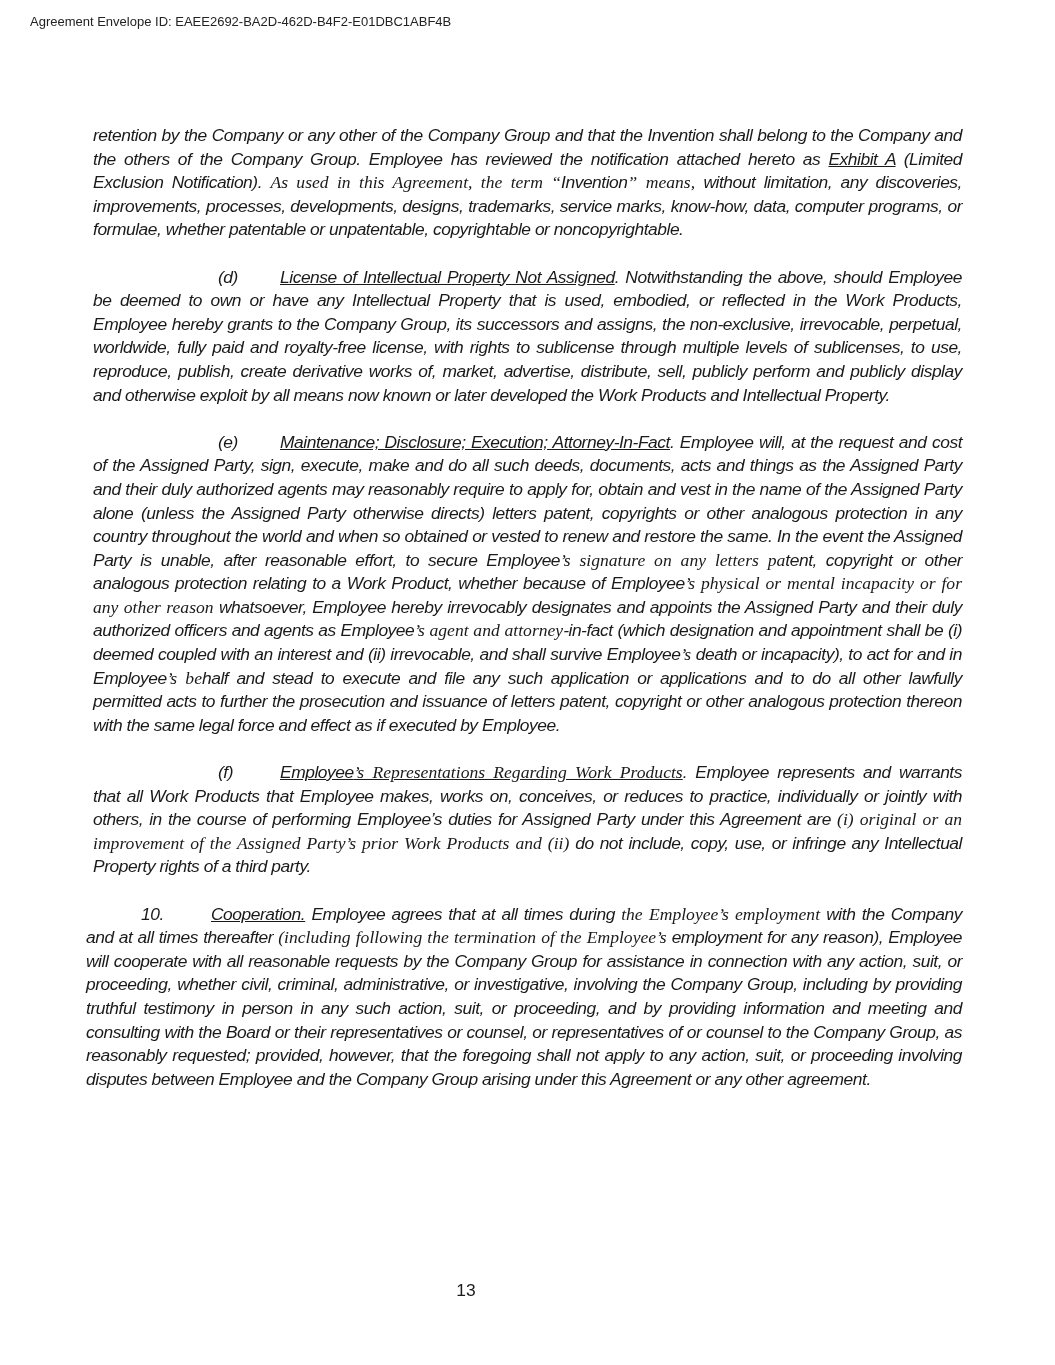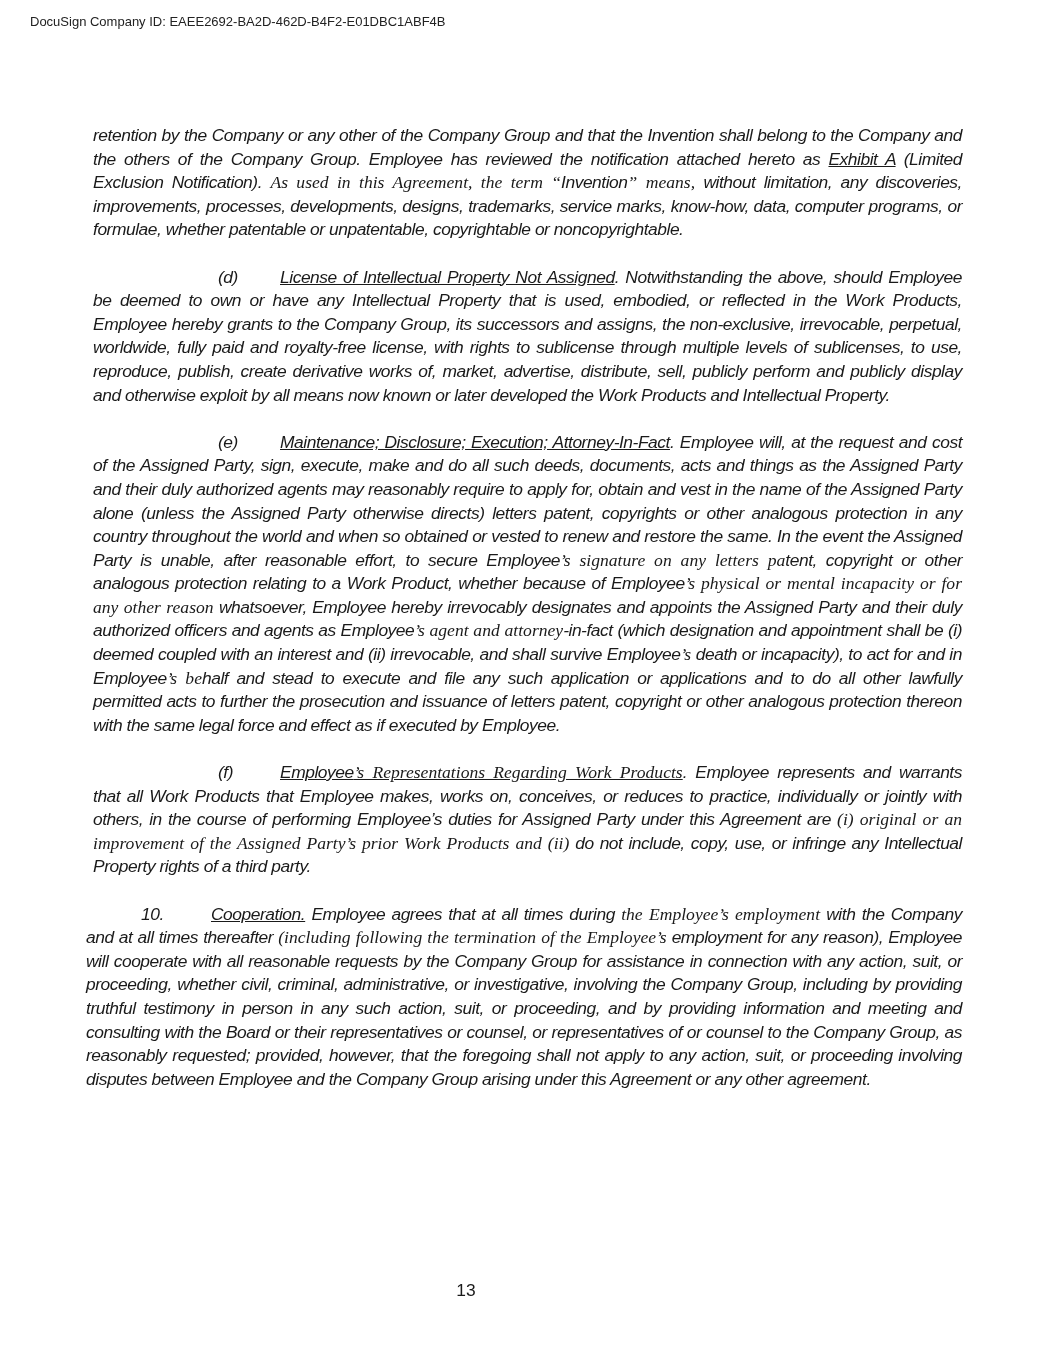--- a/index.html
+++ b/index.html
@@ -23,21 +23,21 @@
     .u { text-decoration: underline; }
     .serif { font-family: "Liberation Serif", serif; letter-spacing: 0; font-size: 17.6px; }
     .page-number {
       position: absolute; left: 0; width: 932px; top: 1280px; text-align: center;
       font-family: "Liberation Sans", sans-serif; font-size: 17.4px;
     }
   </style>
 </head>
 <body>
 
-<div class="envelope">DocuSign Company ID: EAEE2692-BA2D-462D-B4F2-E01DBC1ABF4B</div>
+<div class="envelope">Agreement Envelope ID: EAEE2692-BA2D-462D-B4F2-E01DBC1ABF4B</div>
 
 <div class="page-body">
 
   <p class="para"><span>retention by the Company or any other of the Company Group and that the Invention shall belong to the Company and the others of the Company Group.  Employee has reviewed the notification attached hereto as </span><span class="u">Exhibit A</span><span> (Limited Exclusion Notification). </span><span class="serif">As used in this Agreement, the term “</span><span>Invention</span><span class="serif">” means,</span><span> without limitation, any discoveries, improvements, processes, developments, designs, trademarks, service marks, know-how, data, computer programs, or formulae, whether patentable or unpatentable, copyrightable or noncopyrightable.</span></p>
 
   <p class="para indent-sub"><span class="tab label-d">(d)</span><span class="u">License of Intellectual Property Not Assigned</span><span>.  Notwithstanding the above, should Employee be deemed to own or have any Intellectual Property that is used, embodied, or reflected in the Work Products, Employee hereby grants to the Company Group, its successors and assigns, the non-exclusive, irrevocable, perpetual, worldwide, fully paid and royalty-free license, with rights to sublicense through multiple levels of sublicenses, to use, reproduce, publish, create derivative works of, market, advertise, distribute, sell, publicly perform and publicly display and otherwise exploit by all means now known or later developed the Work Products and Intellectual Property.</span></p>
 
   <p class="para indent-sub"><span class="tab label-d">(e)</span><span class="u">Maintenance; Disclosure; Execution; Attorney-In-Fact</span><span>.  Employee will, at the request and cost of the Assigned Party, sign, execute, make and do all such deeds, documents, acts and things as the Assigned Party and their duly authorized agents may reasonably require to apply for, obtain and vest in the name of the Assigned Party alone (unless the Assigned Party otherwise directs) letters patent, copyrights or other analogous protection in any country throughout the world and when so obtained or vested to renew and restore the same. In the event the Assigned Party is unable, after reasonable effort, to secure Employee</span><span class="serif">’s signature on any letters pa</span><span>tent, copyright or other analogous protection relating to a Work Product, whether because of Employee</span><span class="serif">’s physical or mental incapacity or for any other reason</span><span> whatsoever, Employee hereby irrevocably designates and appoints the Assigned Party and their duly authorized officers and agents as Employee</span><span class="serif">’s agent and attorney</span><span>-in-fact (which designation and appointment shall be (i) deemed coupled with an interest and (ii) irrevocable, and shall survive Employee</span><span class="serif">’s</span><span> death or incapacity), to act for and in Employee</span><span class="serif">’s be</span><span>half and stead to execute and file any such application or applications and to do all other lawfully permitted acts to further the prosecution and issuance of letters patent, copyright or other analogous protection thereon with the same legal force and effect as if executed by Employee.</span></p>
 
   <p class="para indent-sub"><span class="tab label-d">(f)</span><span class="u"><span>Employee</span><span class="serif">’s Representations Regarding Work Products</span></span><span>.  Employee represents and warrants that all Work Products that Employee makes, works on, conceives, or reduces to practice, individually or jointly with others, in the course of performing Employee’s duties for Assigned Party under this Agreement are </span><span class="serif">(i) original or an improvement of the Assigned Party’s prior Work Products and (ii)</span><span> do not include, copy, use, or infringe any Intellectual Property rights of a third party.</span></p>

